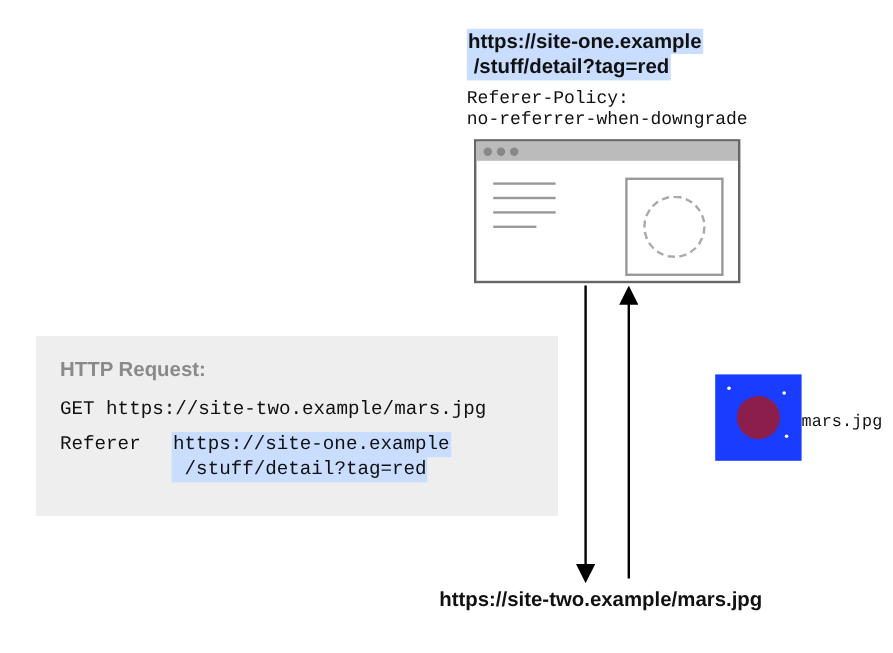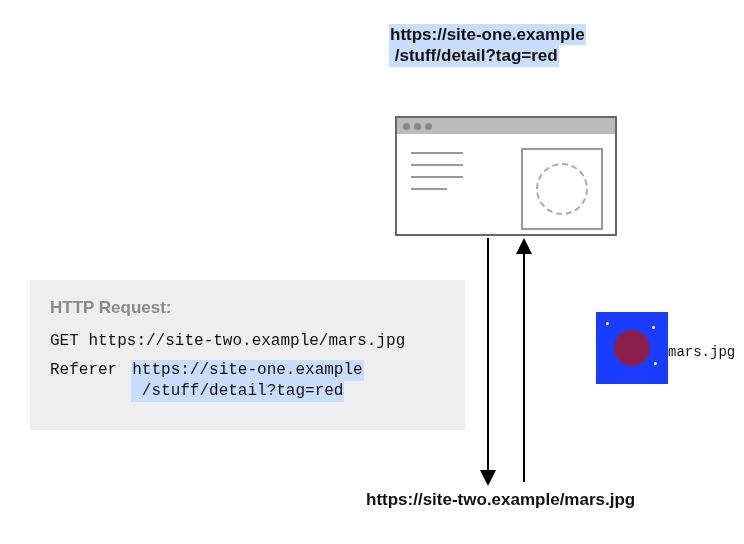--- a/index.html
+++ b/index.html
@@ -13,21 +13,21 @@
   .browser .chrome span{width:7px;height:7px;border-radius:50%;background:#888;display:block;}
   .browser .body{position:relative;height:calc(100% - 16px);}
   .lines{position:absolute;left:14px;top:18px;}
   .lines div{width:52px;height:2px;background:#999;margin-bottom:10px;}
   .lines div:last-child{width:36px;}
   .imgbox{position:absolute;right:12px;top:14px;width:82px;height:82px;border:2px solid #999;box-sizing:border-box;display:flex;align-items:center;justify-content:center;}
   .dashcircle{width:48px;height:48px;border:2px dashed #aaa;border-radius:50%;}
   .req{position:absolute;left:30px;top:280px;width:435px;height:150px;background:#eee;box-sizing:border-box;padding:18px 20px;}
   .req-title{color:#8a8a8a;font-size:17px;font-weight:600;margin-bottom:14px;}
   .req-get{font-size:16px;margin-bottom:10px;}
-  .req-ref{font-size:16px;display:flex;gap:14px;}
+  .req-ref{font-size:16px;display:flex;gap:26px;}
   .req-ref .ref-label{padding-top:1px;}
   .req-ref .ref-val{line-height:1.3;}
   .mars{position:absolute;left:568px;top:312px;display:flex;align-items:center;margin-left:28px;}
   .mars .tile{width:72px;height:72px;background:#1a3cff;position:relative;}
   .mars .tile .planet{position:absolute;left:18px;top:18px;width:36px;height:36px;border-radius:50%;background:#8b1e4a;}
   .mars .tile .s1{position:absolute;left:10px;top:10px;width:3px;height:3px;background:#fff;border-radius:50%;}
   .mars .tile .s2{position:absolute;left:56px;top:14px;width:3px;height:3px;background:#fff;border-radius:50%;}
   .mars .tile .s3{position:absolute;left:58px;top:50px;width:3px;height:3px;background:#fff;border-radius:50%;}
   .mars-label{font-size:14px;margin-top:8px;}
   .bottom-url{position:absolute;left:366px;top:490px;font-size:17px;font-weight:bold;}
@@ -36,21 +36,22 @@
 </head>
 <body>
 <div class="canvas">
 
 <div class="top-url">
   <span class="hl">https://site-one.example</span><br>
   <span class="hl">&nbsp;<span>/stuff/detail?tag=red</span></span>
 </div>
 
 <div class="policy mono">
-  <br>
+  <span>Referer-Policy:</span><br>
+  <span>no-referrer-when-downgrade</span>
 </div>
 
 <div class="browser">
   <div class="chrome">
         <span></span>
         <span></span>
         <span></span>
       </div>
   <div class="body">
     <div class="lines">

